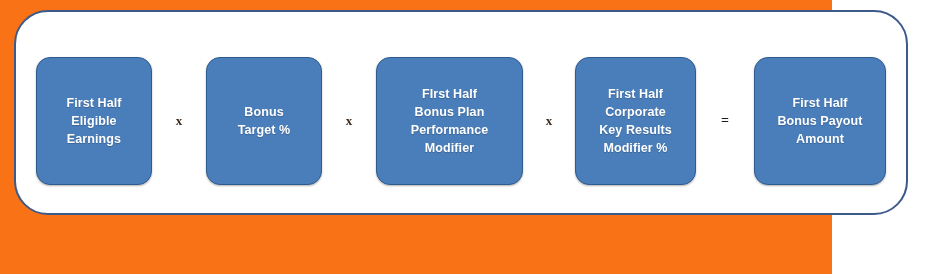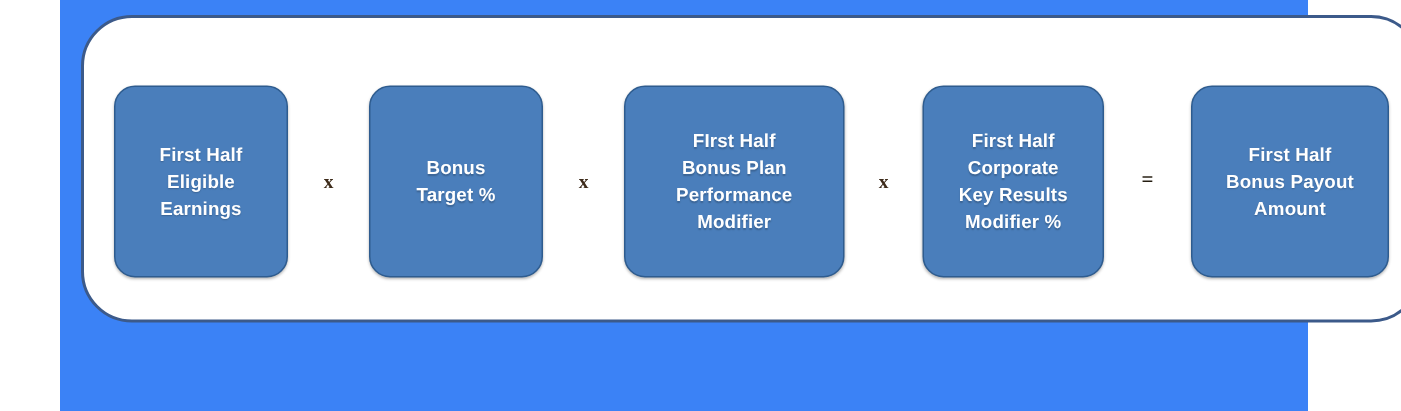--- a/index.html
+++ b/index.html
@@ -11,22 +11,21 @@
     width: 934px;
     height: 274px;
     font-family: "Liberation Sans", sans-serif;
     overflow: hidden;
   }
 
   #canvas {
     position: relative;
     width: 832px;
     height: 274px;
-    background: #3b82f6;
-    margin-left: 40px;
+    background: #f97316;
   }
 
   
   #outer-container {
     position: absolute;
     left: 14px;
     top: 10px;
     width: 894px;
     height: 205px;
     box-sizing: border-box;

